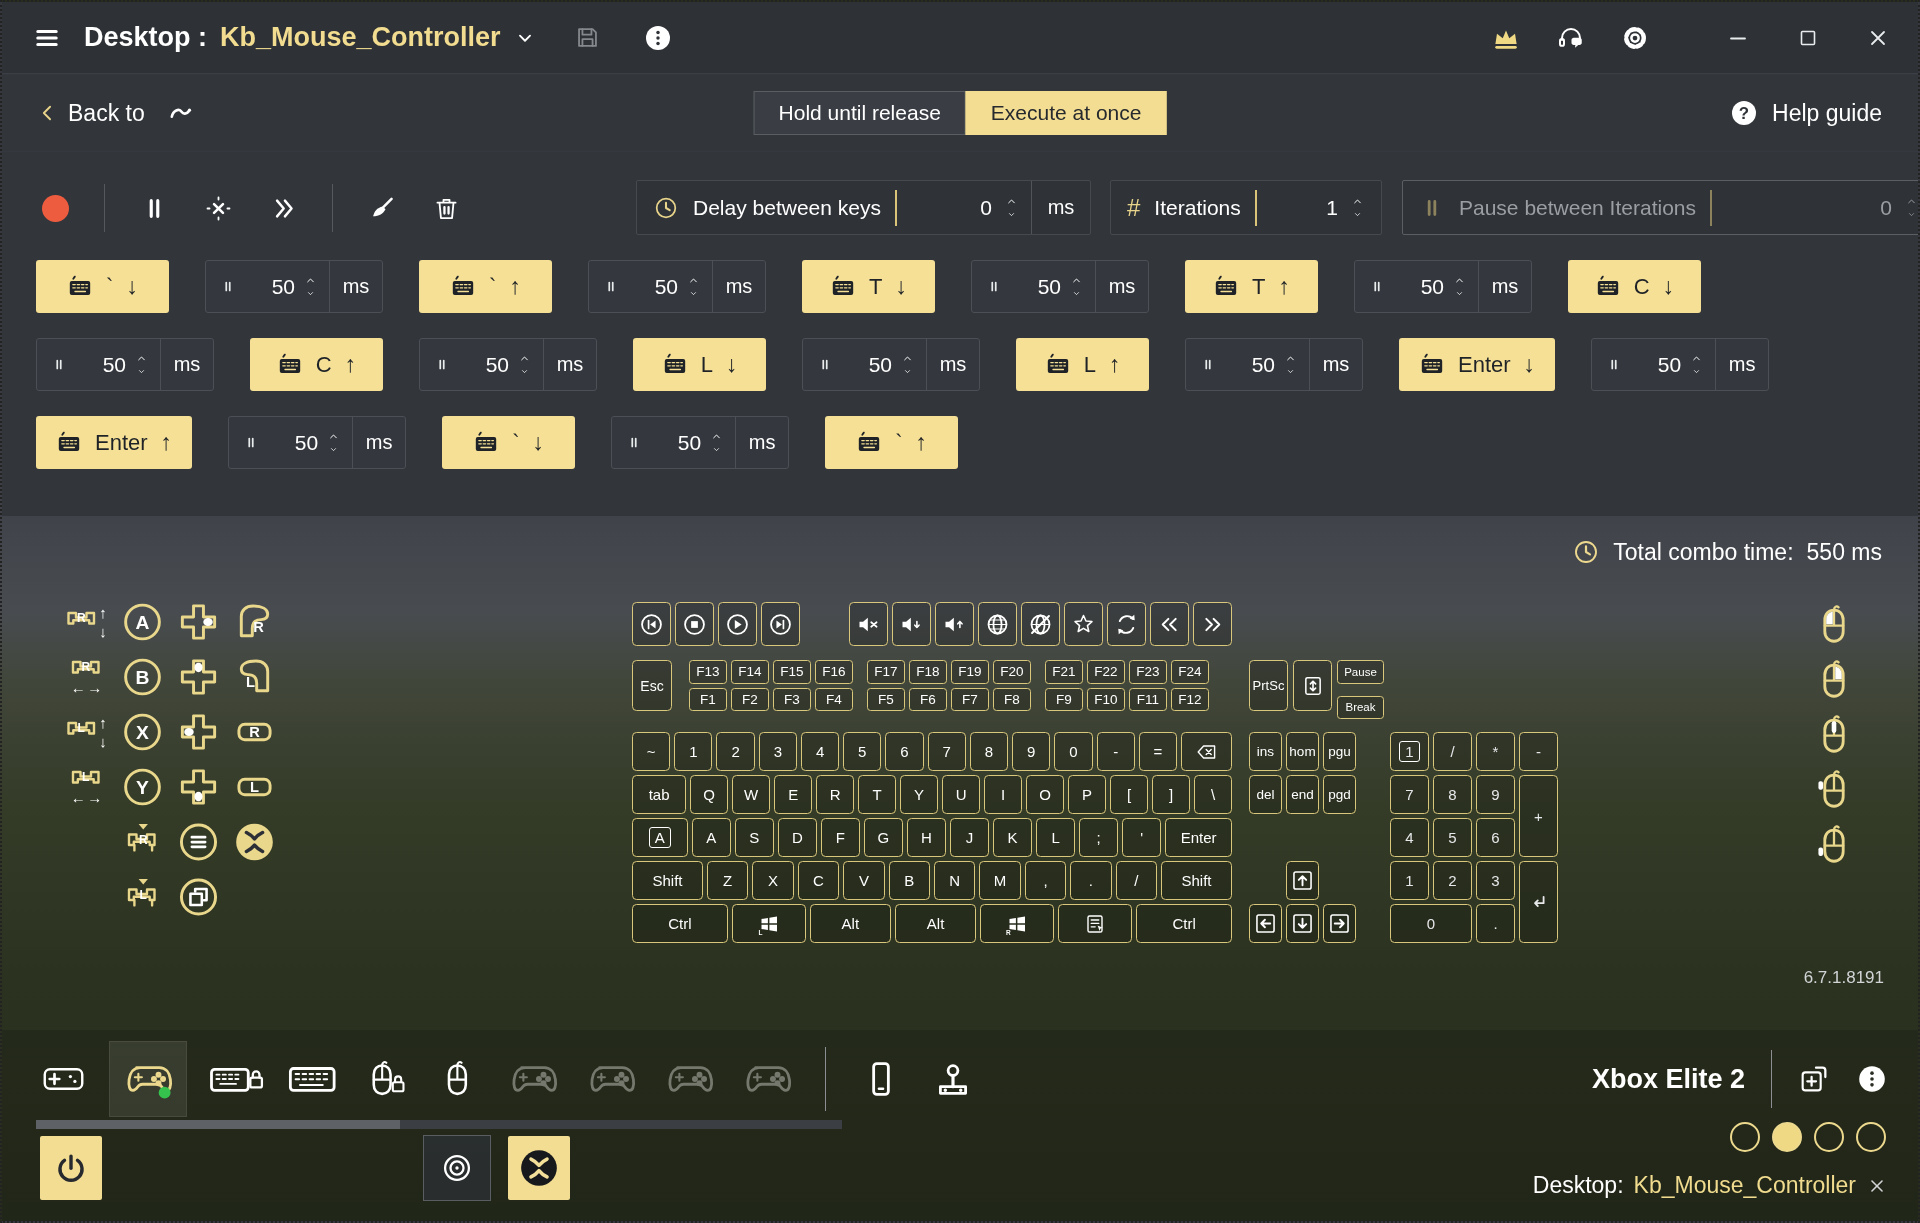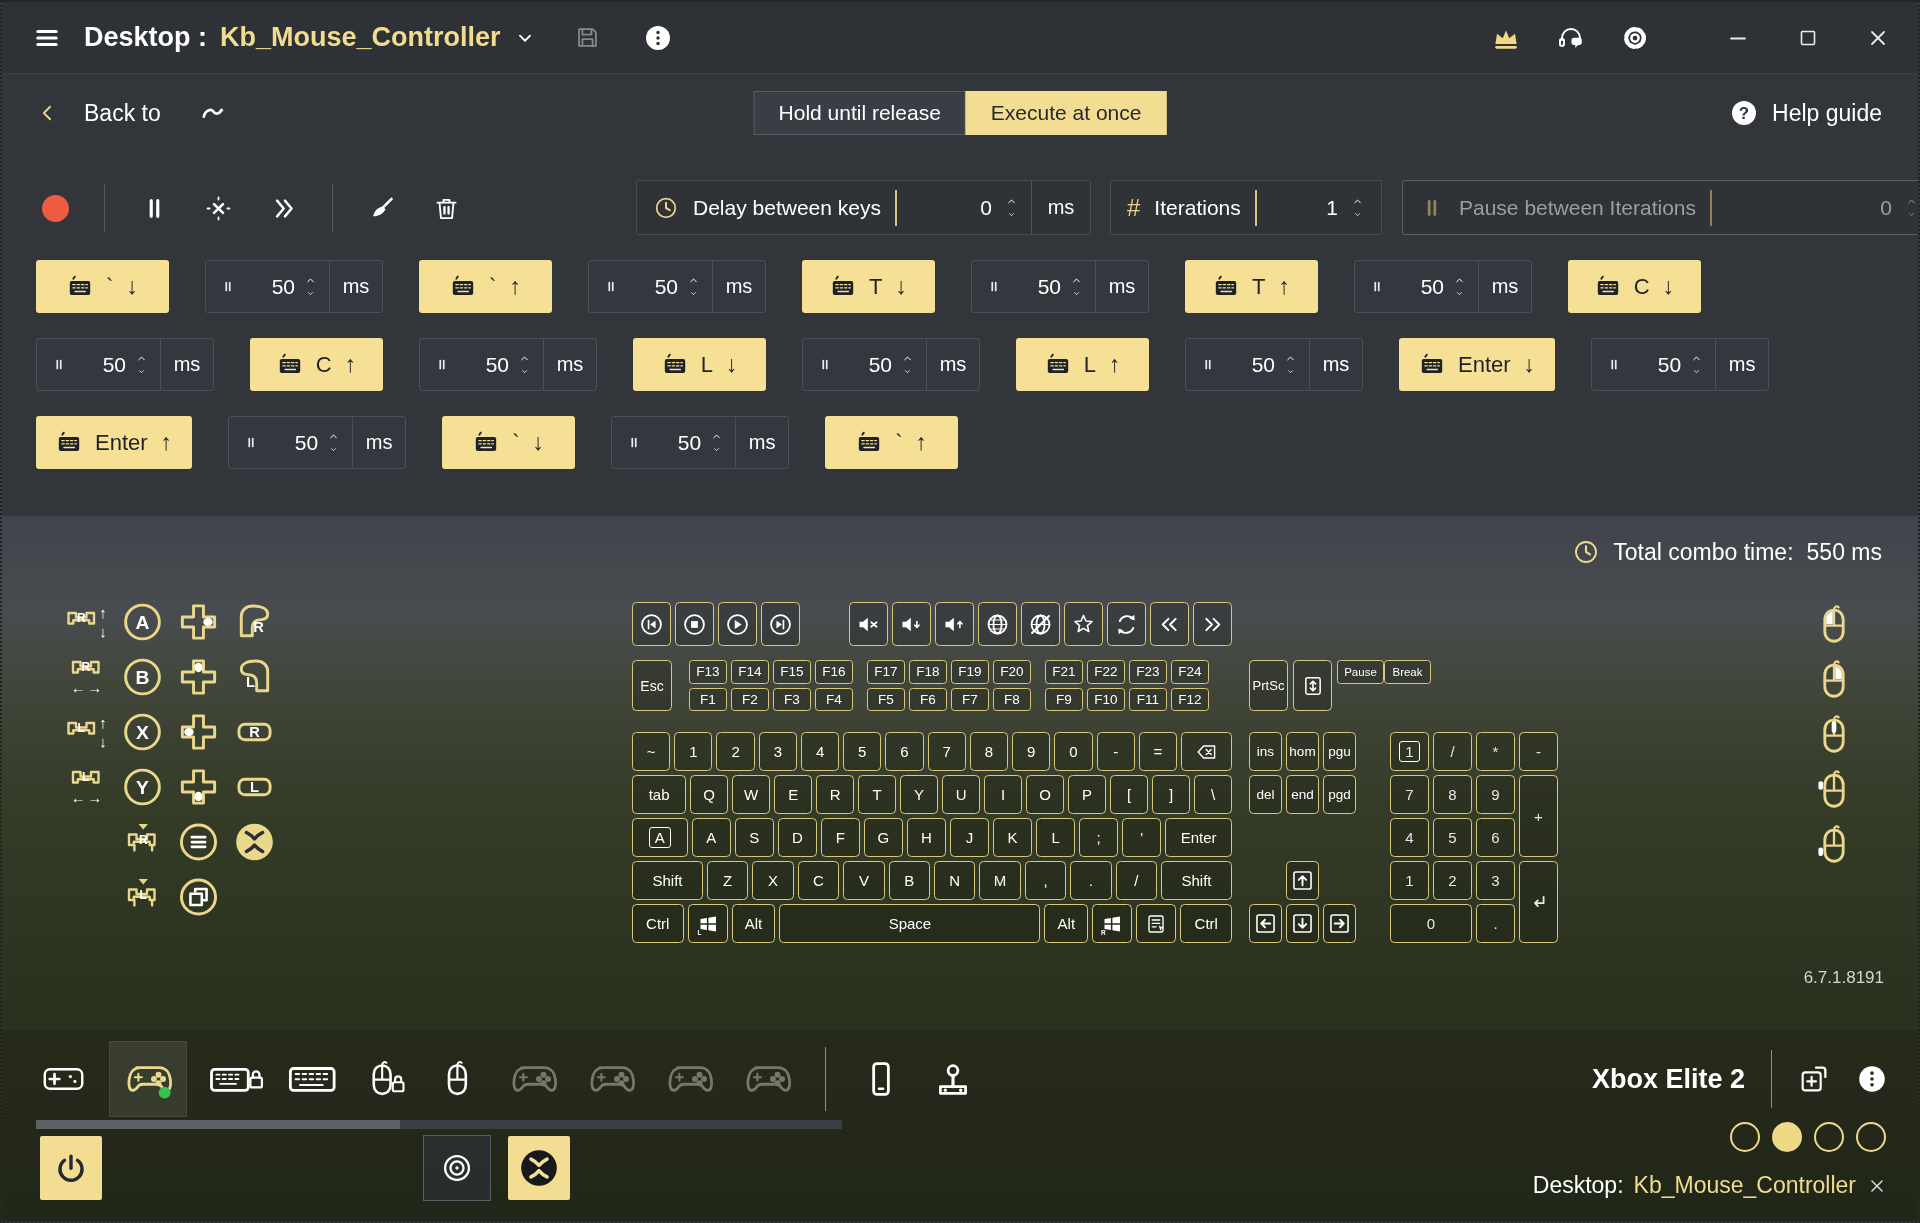--- a/index.html
+++ b/index.html
@@ -23,21 +23,21 @@
   .t-right{display:flex;align-items:center;gap:34px;}
   .t-crown{width:32px;height:30px;color:#f0d984;}
   .t-support{width:30px;height:30px;color:#fff;}
   .t-gear{width:30px;height:30px;color:#fff;}
   .t-win{display:flex;align-items:center;gap:46px;margin-left:42px;color:#e9ebed;}
   .t-min,.t-max,.t-close{width:24px;height:24px;}
 
   
   .subheader{position:absolute;top:73px;left:0;right:0;height:76px;background:#32363b;display:flex;align-items:center;
     padding:0 36px;box-sizing:border-box;}
-  .back{display:flex;align-items:center;gap:26px;font-size:23px;}
+  .back{display:flex;align-items:center;gap:10px;font-size:23px;}
   .back-chev{width:20px;height:24px;color:#e8d48a;}
   .combo-ic{width:32px;height:26px;color:#fff;margin-left:10px;}
   .modes{position:absolute;left:50%;transform:translateX(-50%);display:flex;border-radius:11px;}
   .mode{height:44px;padding:0 24px;display:flex;align-items:center;font-size:21px;background:#3a3e44;
     border:1px solid #5a5e63;color:#fff;cursor:default;}
   .mode.active{background:#f3dd92;border-color:#f3dd92;color:#26292e;}
   .help{margin-left:auto;display:flex;align-items:center;gap:13px;font-size:23px;}
   .help-ic{width:30px;height:30px;color:#fff;}
 
   
@@ -100,21 +100,21 @@
   .mk{width:39px;height:44px;}
   .mk .ic{width:27px;height:27px;}
   .fnwrap{position:absolute;top:58px;left:0;display:flex;align-items:stretch;}
   .esc{width:40px;height:51px;margin-right:17px;font-size:14px;}
   .fngrp{display:flex;flex-direction:column;gap:4px;margin-right:14px;}
   .fr{display:flex;gap:4px;}
   .fk{width:38px;height:23.5px;font-size:13.5px;border-radius:3.5px;border-width:1.2px;}
   .sys{position:absolute;top:58px;left:617px;display:flex;gap:5px;}
   .sysk{width:39px;height:51px;font-size:13px;}
   .sysk .ic{width:26px;height:30px;}
-  .pbcol{display:flex;flex-direction:row;gap:0;}
+  .pbcol{display:flex;flex-direction:column;gap:12px;}
   .pbk{width:47px;height:23.5px;font-size:11.5px;border-radius:3.5px;border-width:1.2px;}
   .kmain{position:absolute;top:130px;left:0;width:600px;display:flex;flex-direction:column;gap:4px;}
   .mrw{display:flex;gap:4px;height:39px;}
   .mrw .k{flex:1;}
   .mrw .k .ic{width:24px;height:24px;}
   .w11{flex:1.1 !important;} .w13{flex:1.3 !important;} .w135{flex:1.35 !important;}
   .w145{flex:1.45 !important;} .w175{flex:1.75 !important;} .space{flex:6.8 !important;}
   .knav{position:absolute;top:130px;left:617px;display:flex;flex-direction:column;gap:4px;}
   .nrw{display:flex;gap:4px;height:39px;}
   .nrw.spacer{visibility:hidden;}
@@ -1331,23 +1331,20 @@
             <span class="ic">
               <svg viewBox="0 0 24 24" fill="none" stroke="currentColor" stroke-width="1.6" stroke-linecap="round" stroke-linejoin="round">
                 <path fill="currentColor" stroke="none" d="M4.5 7l6.4-1v5.2H4.5zM12.4 5.7l7.6-1.2v6.7h-7.6zM4.5 12.8h6.4V18l-6.4-1zM12.4 12.8H20v6.7l-7.6-1.2z"></path>
                 <text x="3.4" y="22.6" font-size="6.5" font-weight="bold" fill="currentColor" stroke="none" text-anchor="middle" font-family="Liberation Sans,DejaVu Sans,sans-serif">L</text>
               </svg>
             </span>
           </div>
           <div class="k w11">
             <span>Alt</span>
           </div>
-          <div class="k space">
-            <span>Space</span>
-          </div>
           <div class="k w11">
             <span>Alt</span>
           </div>
           <div class="k">
             <span class="ic">
               <svg viewBox="0 0 24 24" fill="none" stroke="currentColor" stroke-width="1.6" stroke-linecap="round" stroke-linejoin="round">
                 <path fill="currentColor" stroke="none" d="M4.5 7l6.4-1v5.2H4.5zM12.4 5.7l7.6-1.2v6.7h-7.6zM4.5 12.8h6.4V18l-6.4-1zM12.4 12.8H20v6.7l-7.6-1.2z"></path>
                 <text x="3.4" y="22.6" font-size="6.5" font-weight="bold" fill="currentColor" stroke="none" text-anchor="middle" font-family="Liberation Sans,DejaVu Sans,sans-serif">R</text>
               </svg>
             </span>

